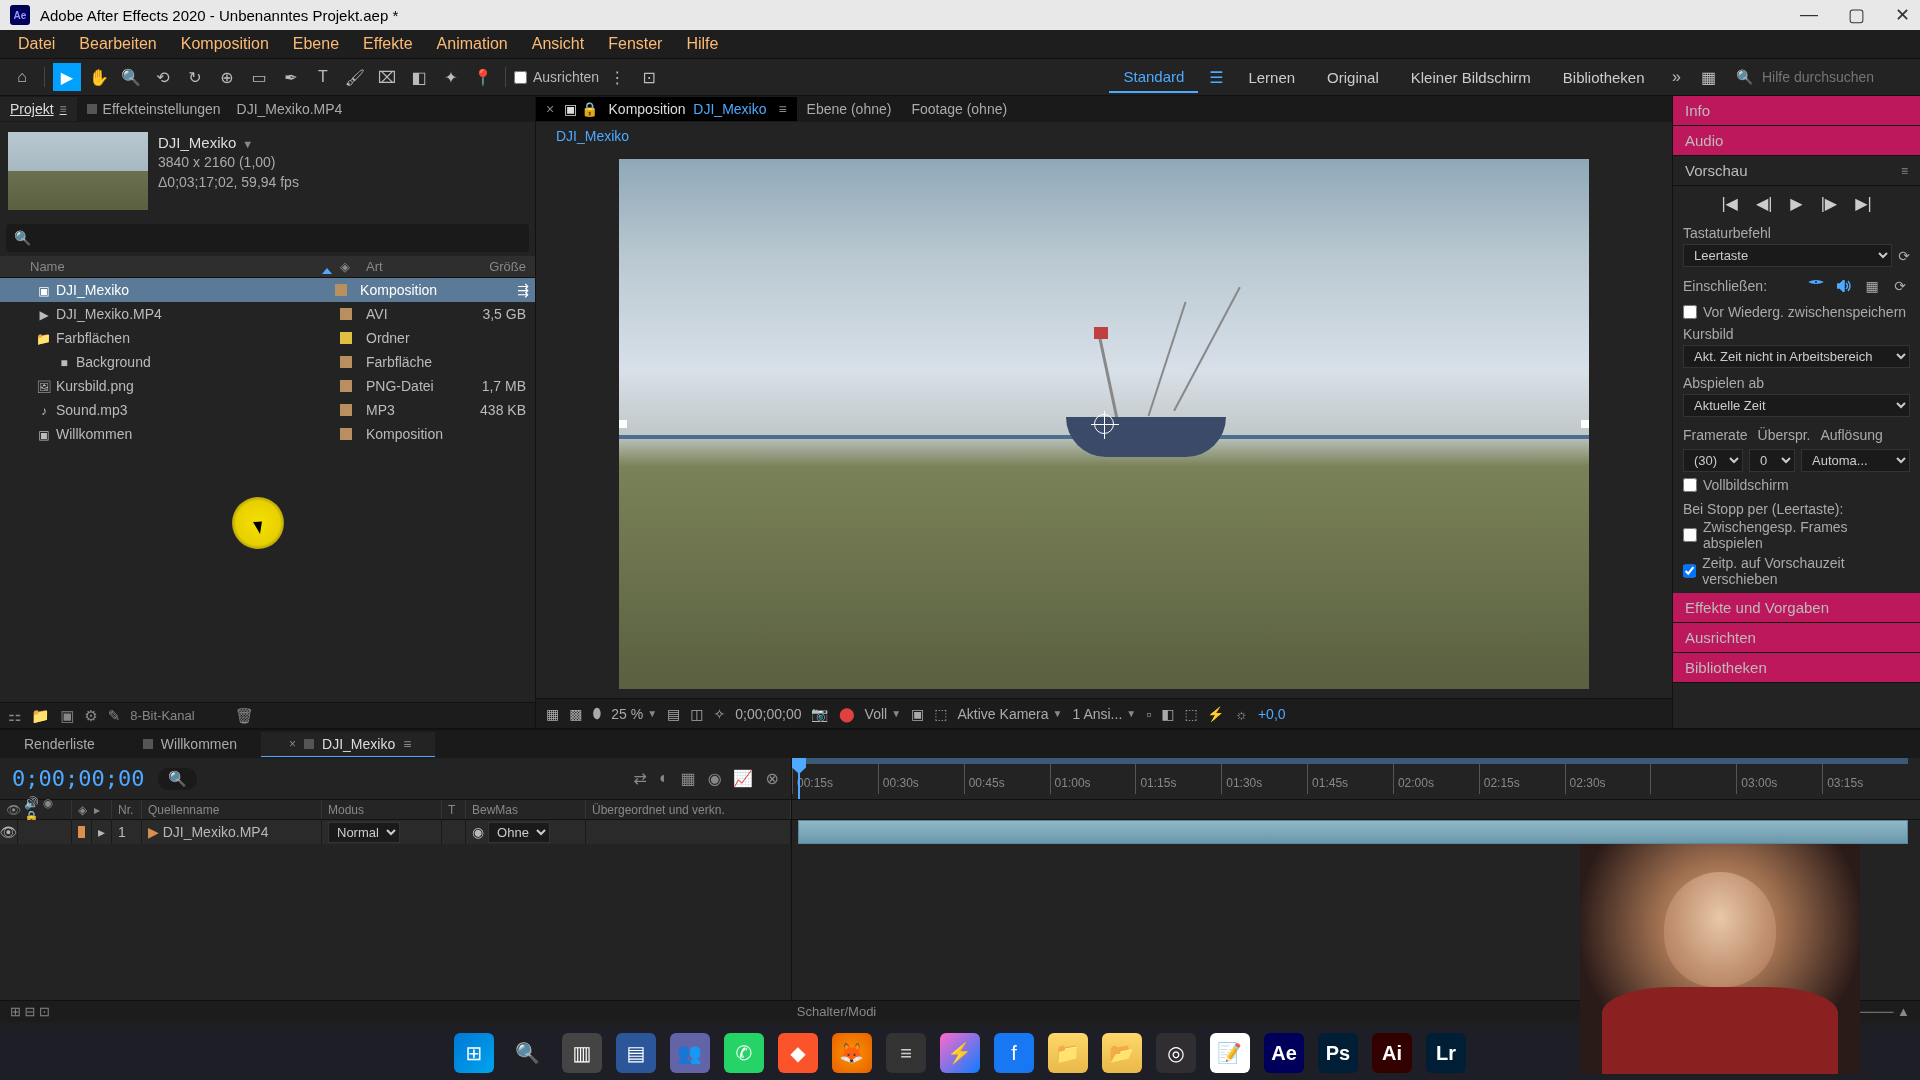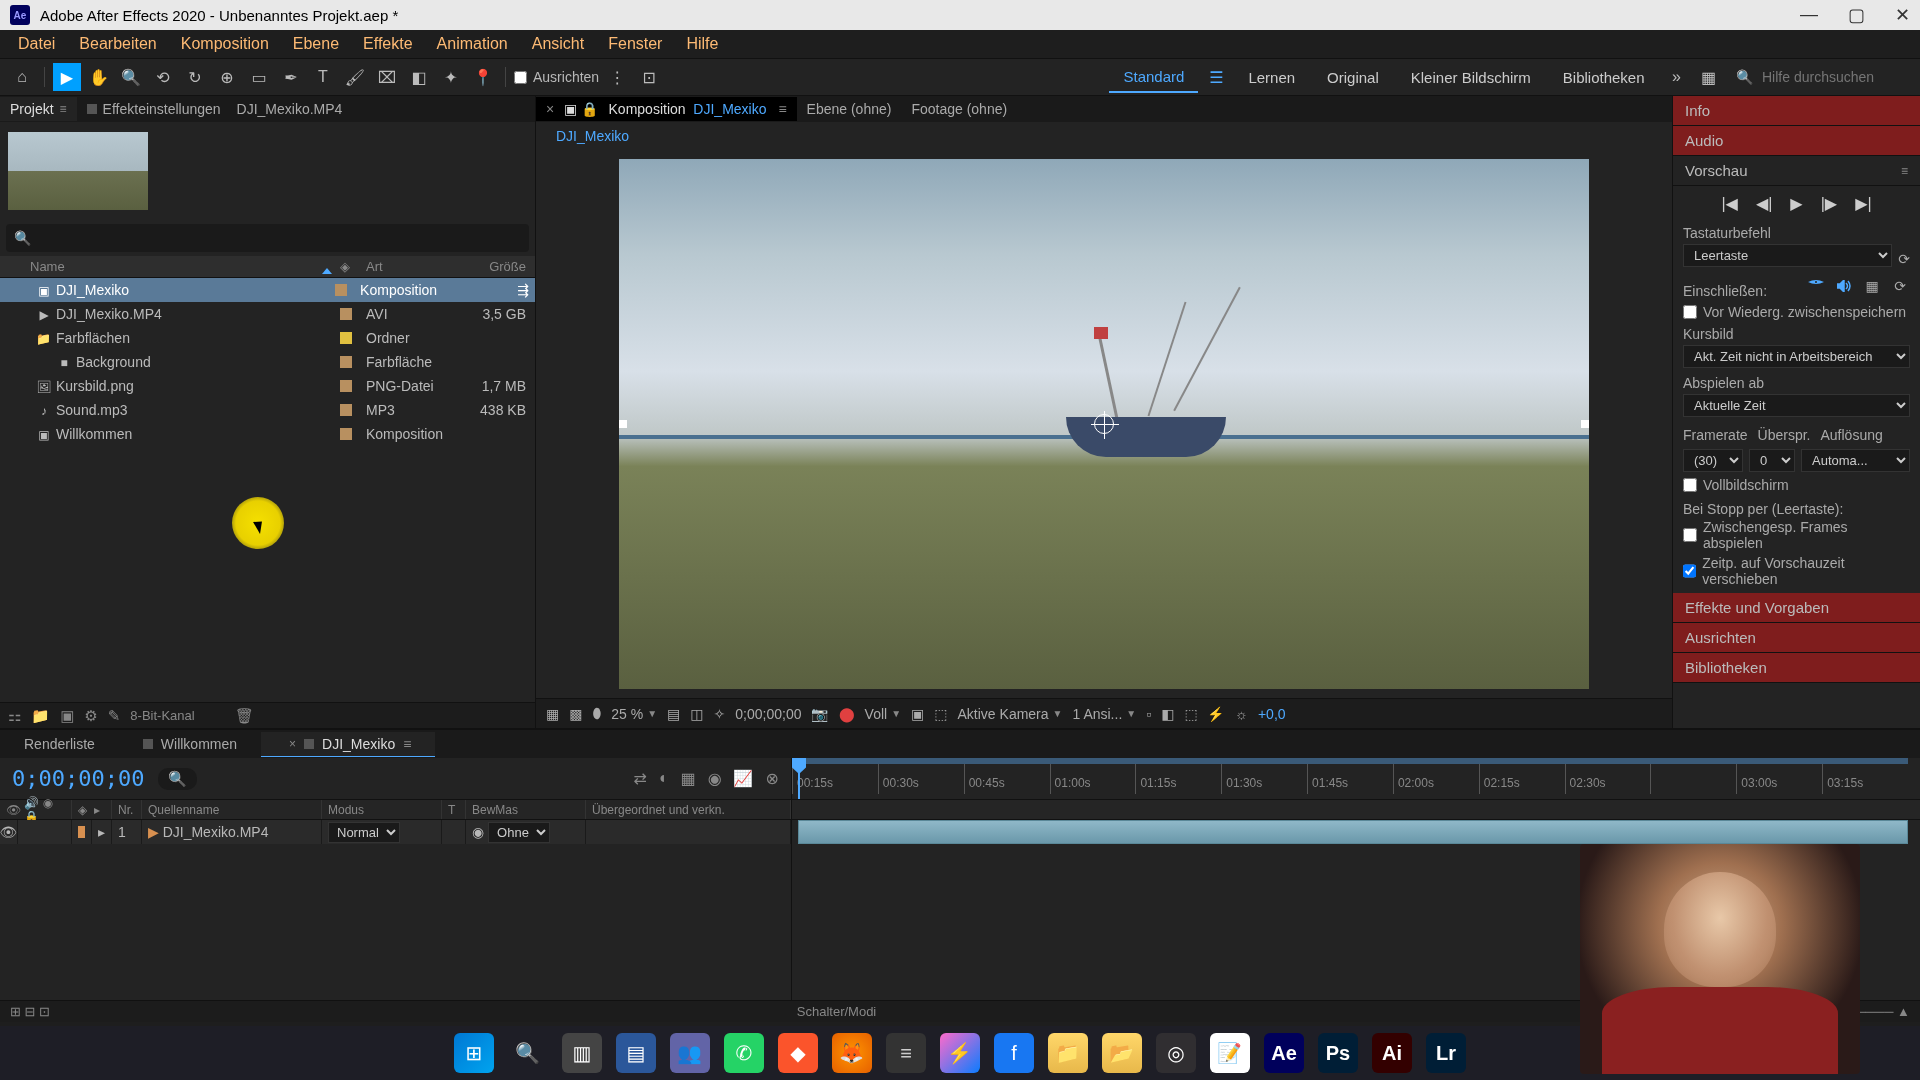--- a/index.html
+++ b/index.html
@@ -27,21 +27,21 @@
 .search-help { display: flex; align-items: center; gap: 8px; margin-left: 10px; font-size: 14px; color: #888; }
 .search-help input { background: transparent; border: none; color: #aaa; font-size: 14px; width: 150px; }
 
 
 .main-row { display: flex; height: 632px; }
 
 
 .project-panel { width: 536px; background: #232323; display: flex; flex-direction: column; border-right: 1px solid #111; }
 .panel-tabs { height: 26px; background: #1a1a1a; display: flex; align-items: center; font-size: 14px; }
 .panel-tab { padding: 4px 10px; color: #aaa; cursor: pointer; display: flex; align-items: center; gap: 6px; }
-.panel-tab.active { background: #232323; color: #ddd; }
+.panel-tab.active { background: #232323; color: #ddd; text-decoration: underline; }
 .panel-tab .menu-icon { font-size: 12px; color: #888; }
 .asset-preview { display: flex; padding: 10px 8px; gap: 10px; }
 .asset-thumb { width: 140px; height: 78px; background: linear-gradient(to bottom, #b8c8d0 0%, #a8b8c0 50%, #6b7050 50%, #5a6040 100%); position: relative; }
 .asset-info { font-size: 14px; color: #aaa; line-height: 1.4; }
 .asset-name { color: #ddd; font-size: 15px; }
 .asset-name .dd { color: #888; margin-left: 6px; font-size: 11px; }
 .proj-search { height: 28px; margin: 4px 6px; background: #1a1a1a; border-radius: 4px; display: flex; align-items: center; padding: 0 8px; }
 .proj-search .mag { color: #888; font-size: 14px; }
 
 .proj-table { flex: 1; overflow: auto; }
@@ -84,27 +84,27 @@
 .sel-l { left: 0; top: 50%; margin-top: -4px; }
 .sel-r { right: 0; top: 50%; margin-top: -4px; }
 
 .viewer-footer { height: 30px; background: #1c1c1c; display: flex; align-items: center; padding: 0 10px; gap: 10px; font-size: 14px; color: #aaa; border-top: 1px solid #111; }
 .viewer-footer .item { display: flex; align-items: center; gap: 4px; cursor: pointer; }
 .viewer-footer .dd { font-size: 10px; color: #888; }
 .viewer-footer .exposure { color: #4ea9ff; }
 
 
 .right-panels { width: 248px; background: #232323; display: flex; flex-direction: column; border-left: 1px solid #111; }
-.r-section-tab { height: 30px; padding: 6px 12px; font-size: 15px; color: #bbb; border-bottom: 1px solid #111; background: #7f1d1d; display: flex; align-items: center; }
+.r-section-tab { height: 30px; padding: 6px 12px; font-size: 15px; color: #bbb; border-bottom: 1px solid #111; background: #be185d; display: flex; align-items: center; }
 .r-section-tab.active { background: #232323; }
 .r-section-tab .menu-ic { margin-left: auto; font-size: 12px; color: #888; }
 .preview-controls { display: flex; align-items: center; justify-content: center; gap: 18px; padding: 8px 0; font-size: 16px; color: #ccc; }
 .preview-controls span { cursor: pointer; }
 .r-body { padding: 4px 10px; font-size: 14px; color: #aaa; }
-.r-row { display: flex; align-items: flex-end; padding: 3px 0; gap: 6px; }
+.r-row { display: flex; align-items: center; padding: 3px 0; gap: 6px; }
 .r-row label { flex: 1; }
 .r-select { background: #1a1a1a; border: 1px solid #333; color: #ccc; padding: 2px 6px; font-size: 13px; flex: 1; }
 .r-check { display: flex; align-items: center; gap: 6px; padding: 2px 0; font-size: 14px; }
 .r-check input { width: 14px; height: 14px; }
 .r-icons-row { display: flex; align-items: center; gap: 8px; padding: 4px 0; }
 .r-icons-row .ic { width: 20px; height: 18px; display: flex; align-items: center; justify-content: center; cursor: pointer; }
 .ic.blue svg { fill: #4ea9ff; }
 
 
 .timeline-panel { height: 294px; background: #232323; border-top: 2px solid #111; display: flex; flex-direction: column; }
@@ -245,20 +245,25 @@
           <span class="menu-icon">≡</span>
       </div>
       <div class="panel-tab">
         <span class="sq" style="background:#555"></span>
         <span>Effekteinstellungen</span>&nbsp;
         <span>DJI_Mexiko.MP4</span>
       </div>
     </div>
     <div class="asset-preview">
       <div class="asset-thumb"></div>
+      <div class="asset-info">
+        <div class="asset-name"><span>DJI_Mexiko</span><span class="dd">▼</span></div>
+        <div>3840 x 2160 (1,00)</div>
+        <div>Δ0;03;17;02, 59,94 fps</div>
+      </div>
     </div>
     <div class="proj-search">
         <span class="mag">🔍</span>
       </div>
     <div class="proj-table">
       <div class="proj-table-header">
         <div class="col-name">
             <span>Name</span>
             <div class="sort-arrow"></div>
           </div>

